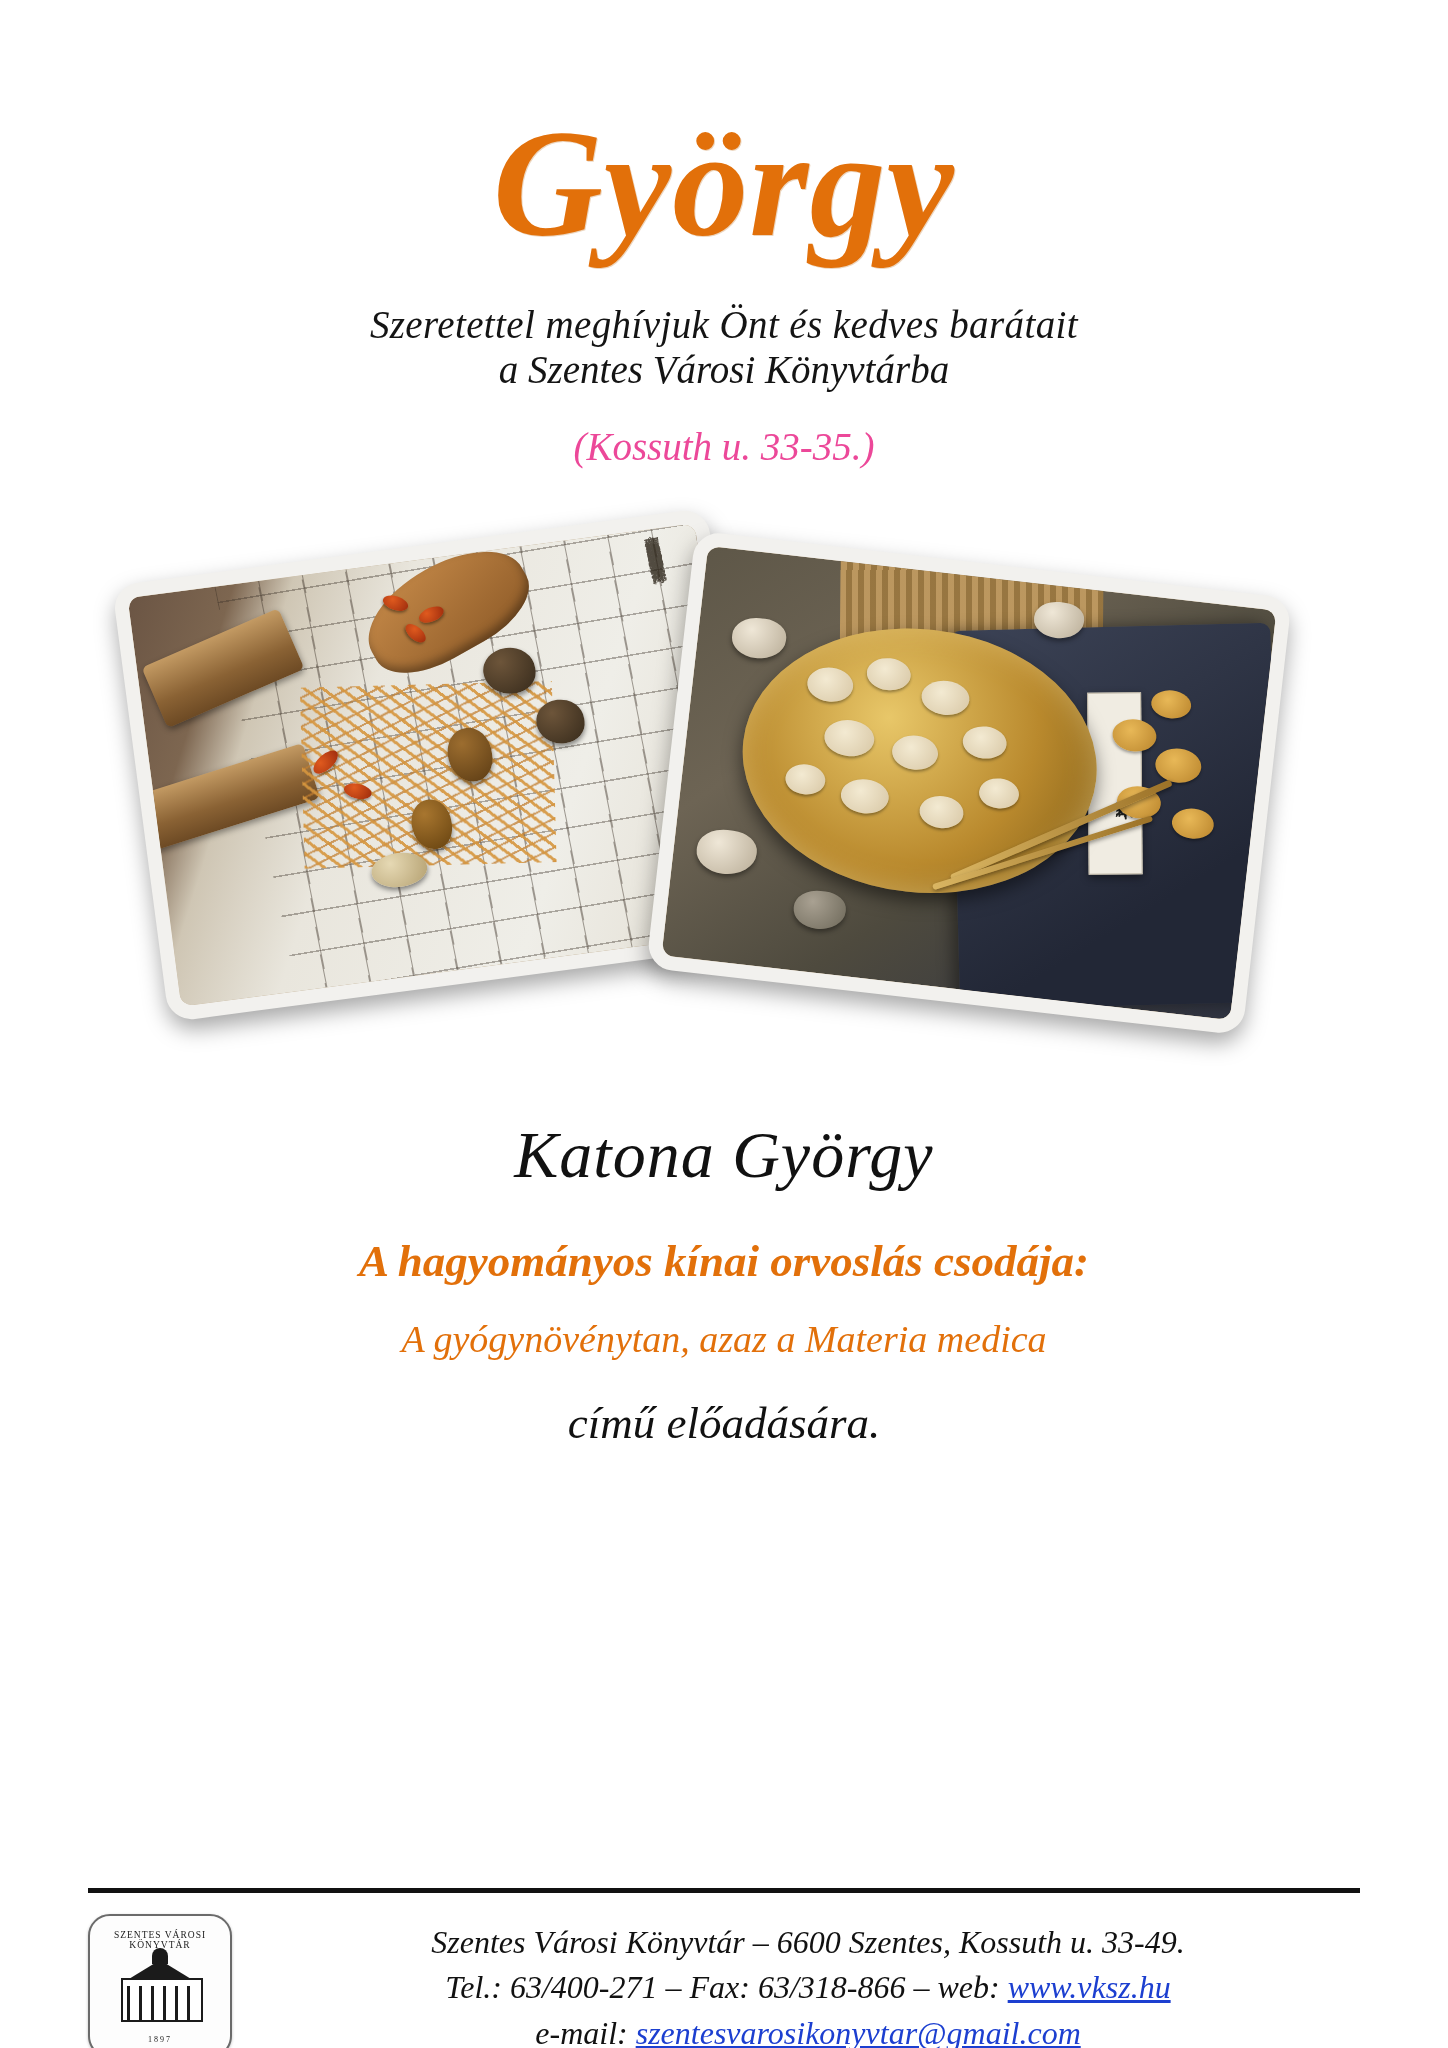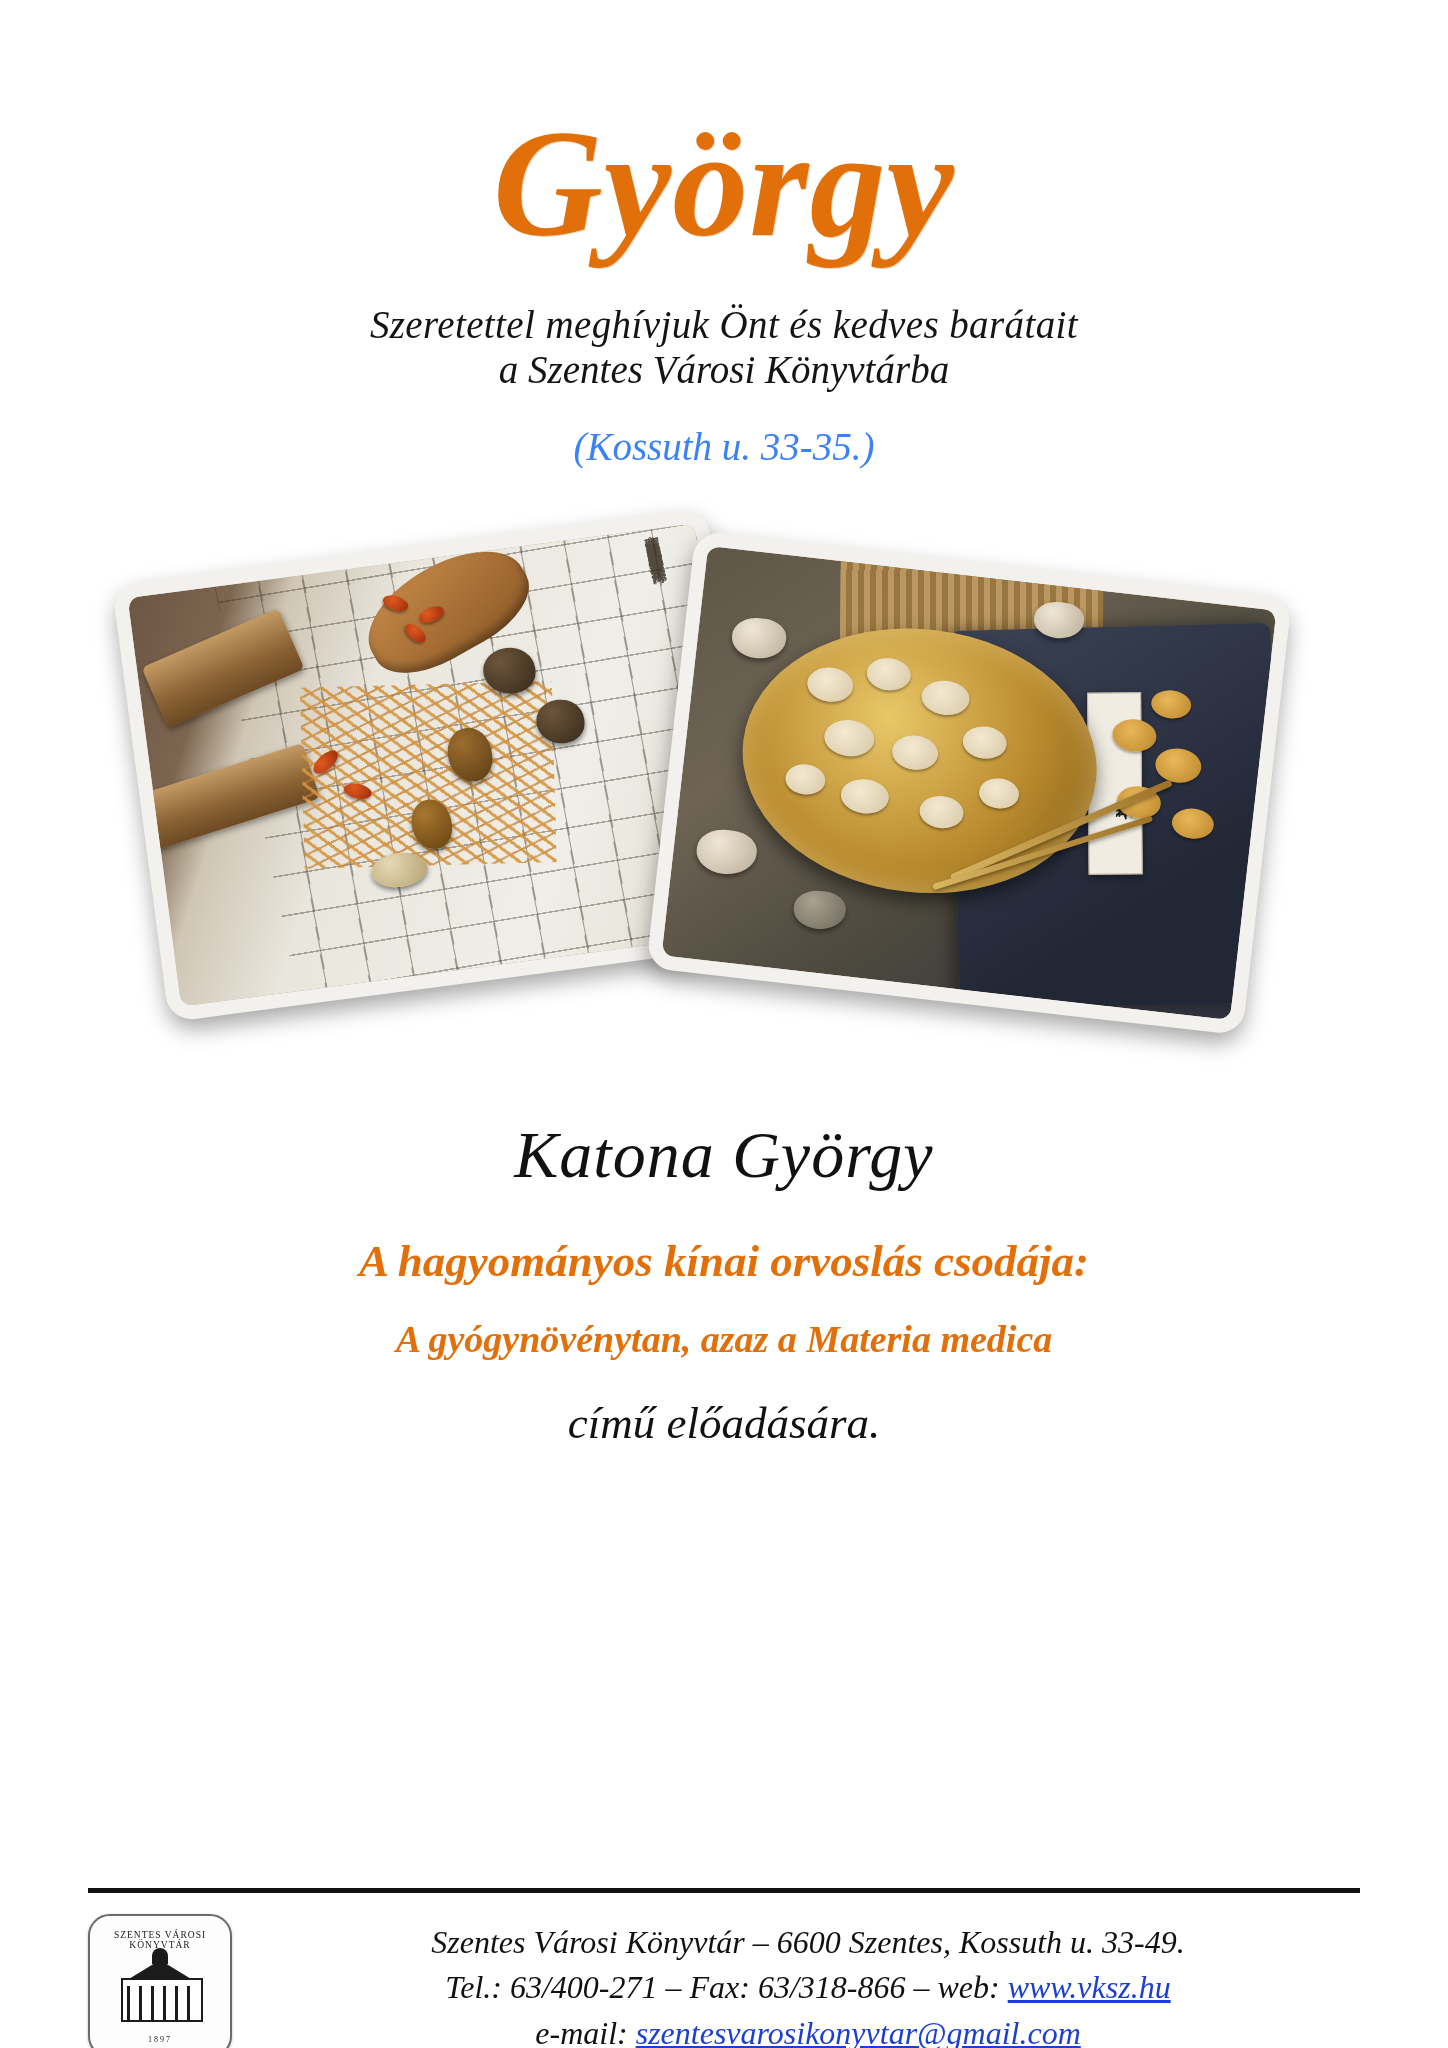--- a/index.html
+++ b/index.html
@@ -59,21 +59,21 @@
   }
   .line-venue {
     font-style: italic;
     font-size: 39px;
     color: #141414;
   }
   .line-address {
     margin-top: 32px;
     font-style: italic;
     font-size: 39px;
-    color: #3b82f6;
+    color: #ec4899;
   }
 
   
   .collage {
     position: relative;
     width: 1200px;
     height: 540px;
     margin: 48px auto 0 auto;
   }
   .photo {
@@ -261,21 +261,21 @@
     margin-top: 42px;
     font-style: italic;
     font-weight: bold;
     font-size: 45px;
     color: #E2700A;
   }
   .talk-title-2 {
     text-align: center;
     margin-top: 30px;
     font-style: italic;
-    font-weight: bold;
+    font-weight: normal;
     font-size: 38px;
     color: #E2700A;
   }
   .talk-suffix {
     text-align: center;
     margin-top: 36px;
     font-style: italic;
     font-size: 45px;
     color: #111;
   }

